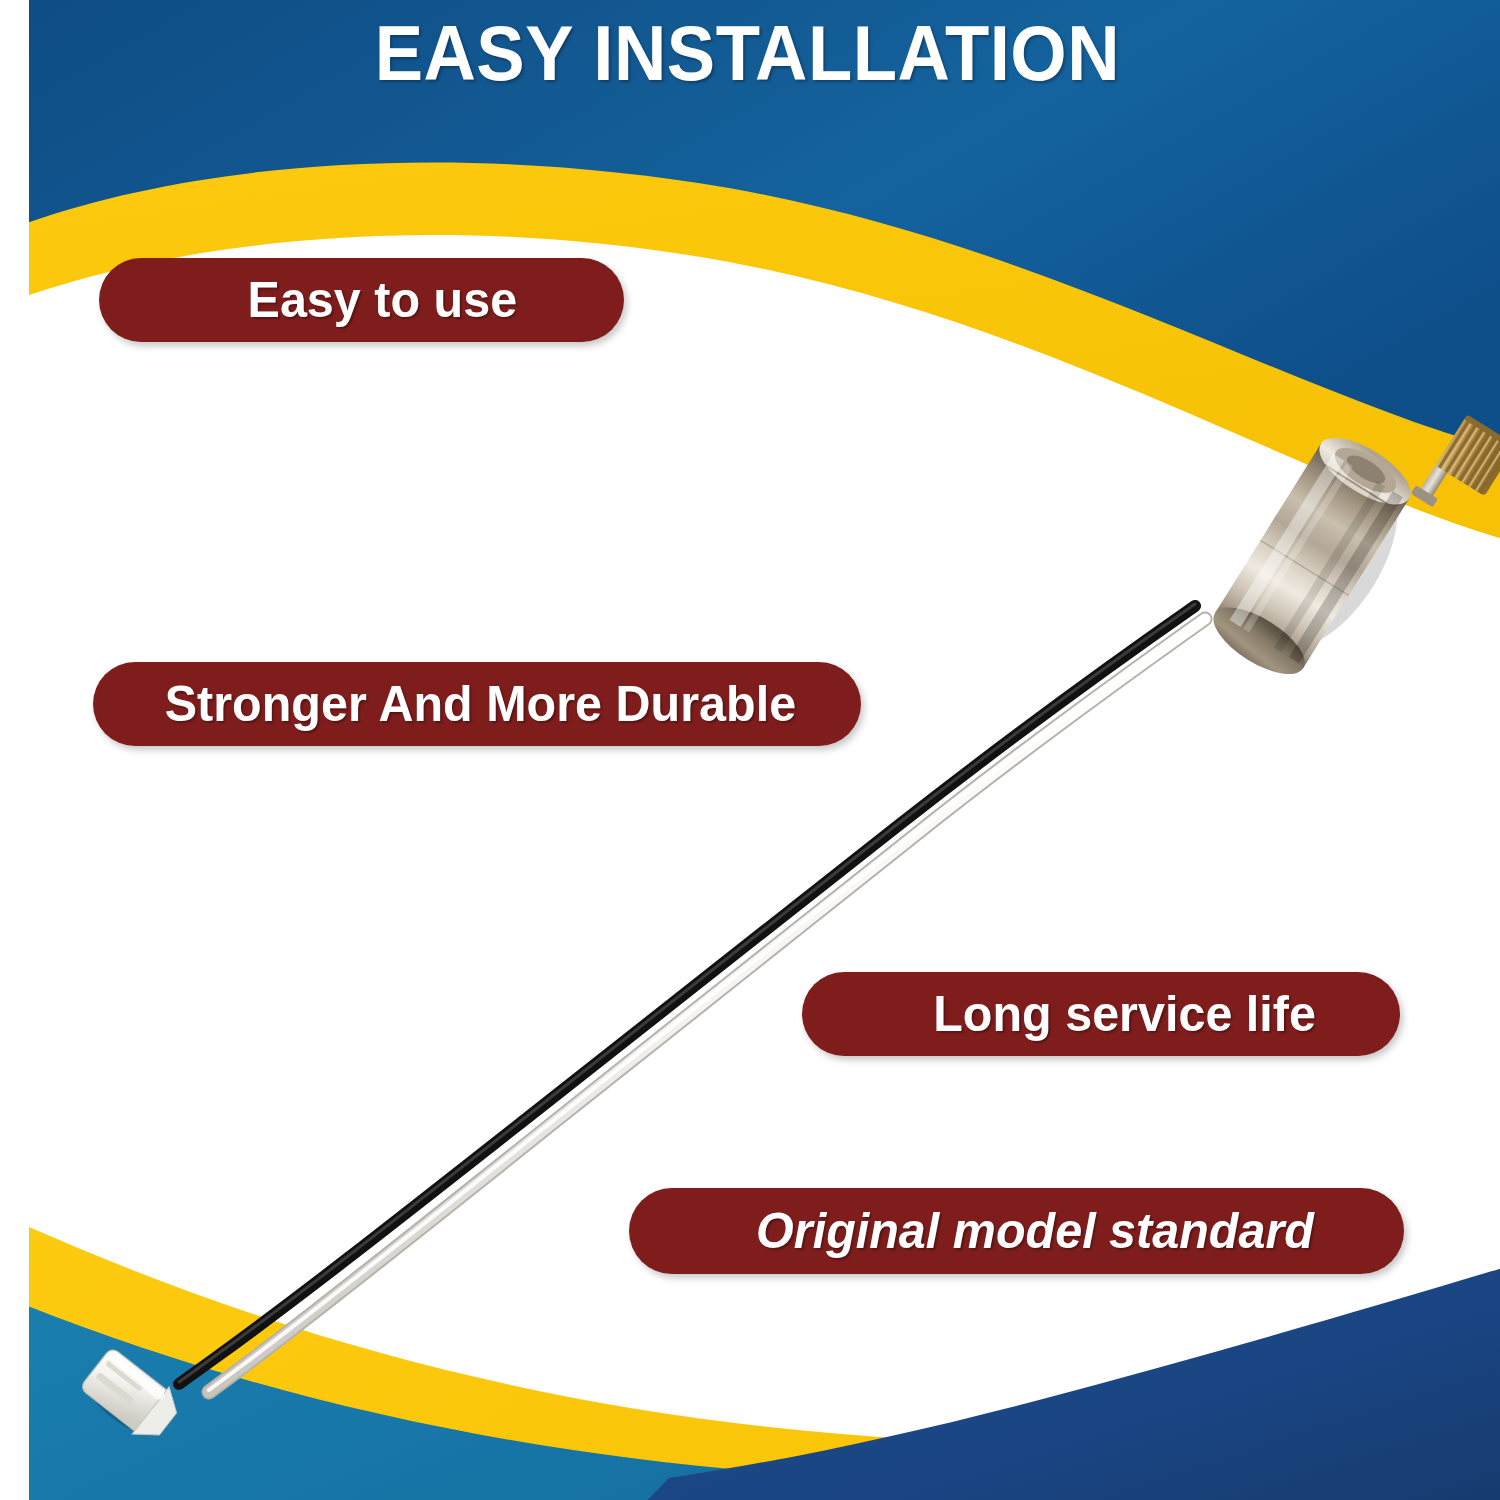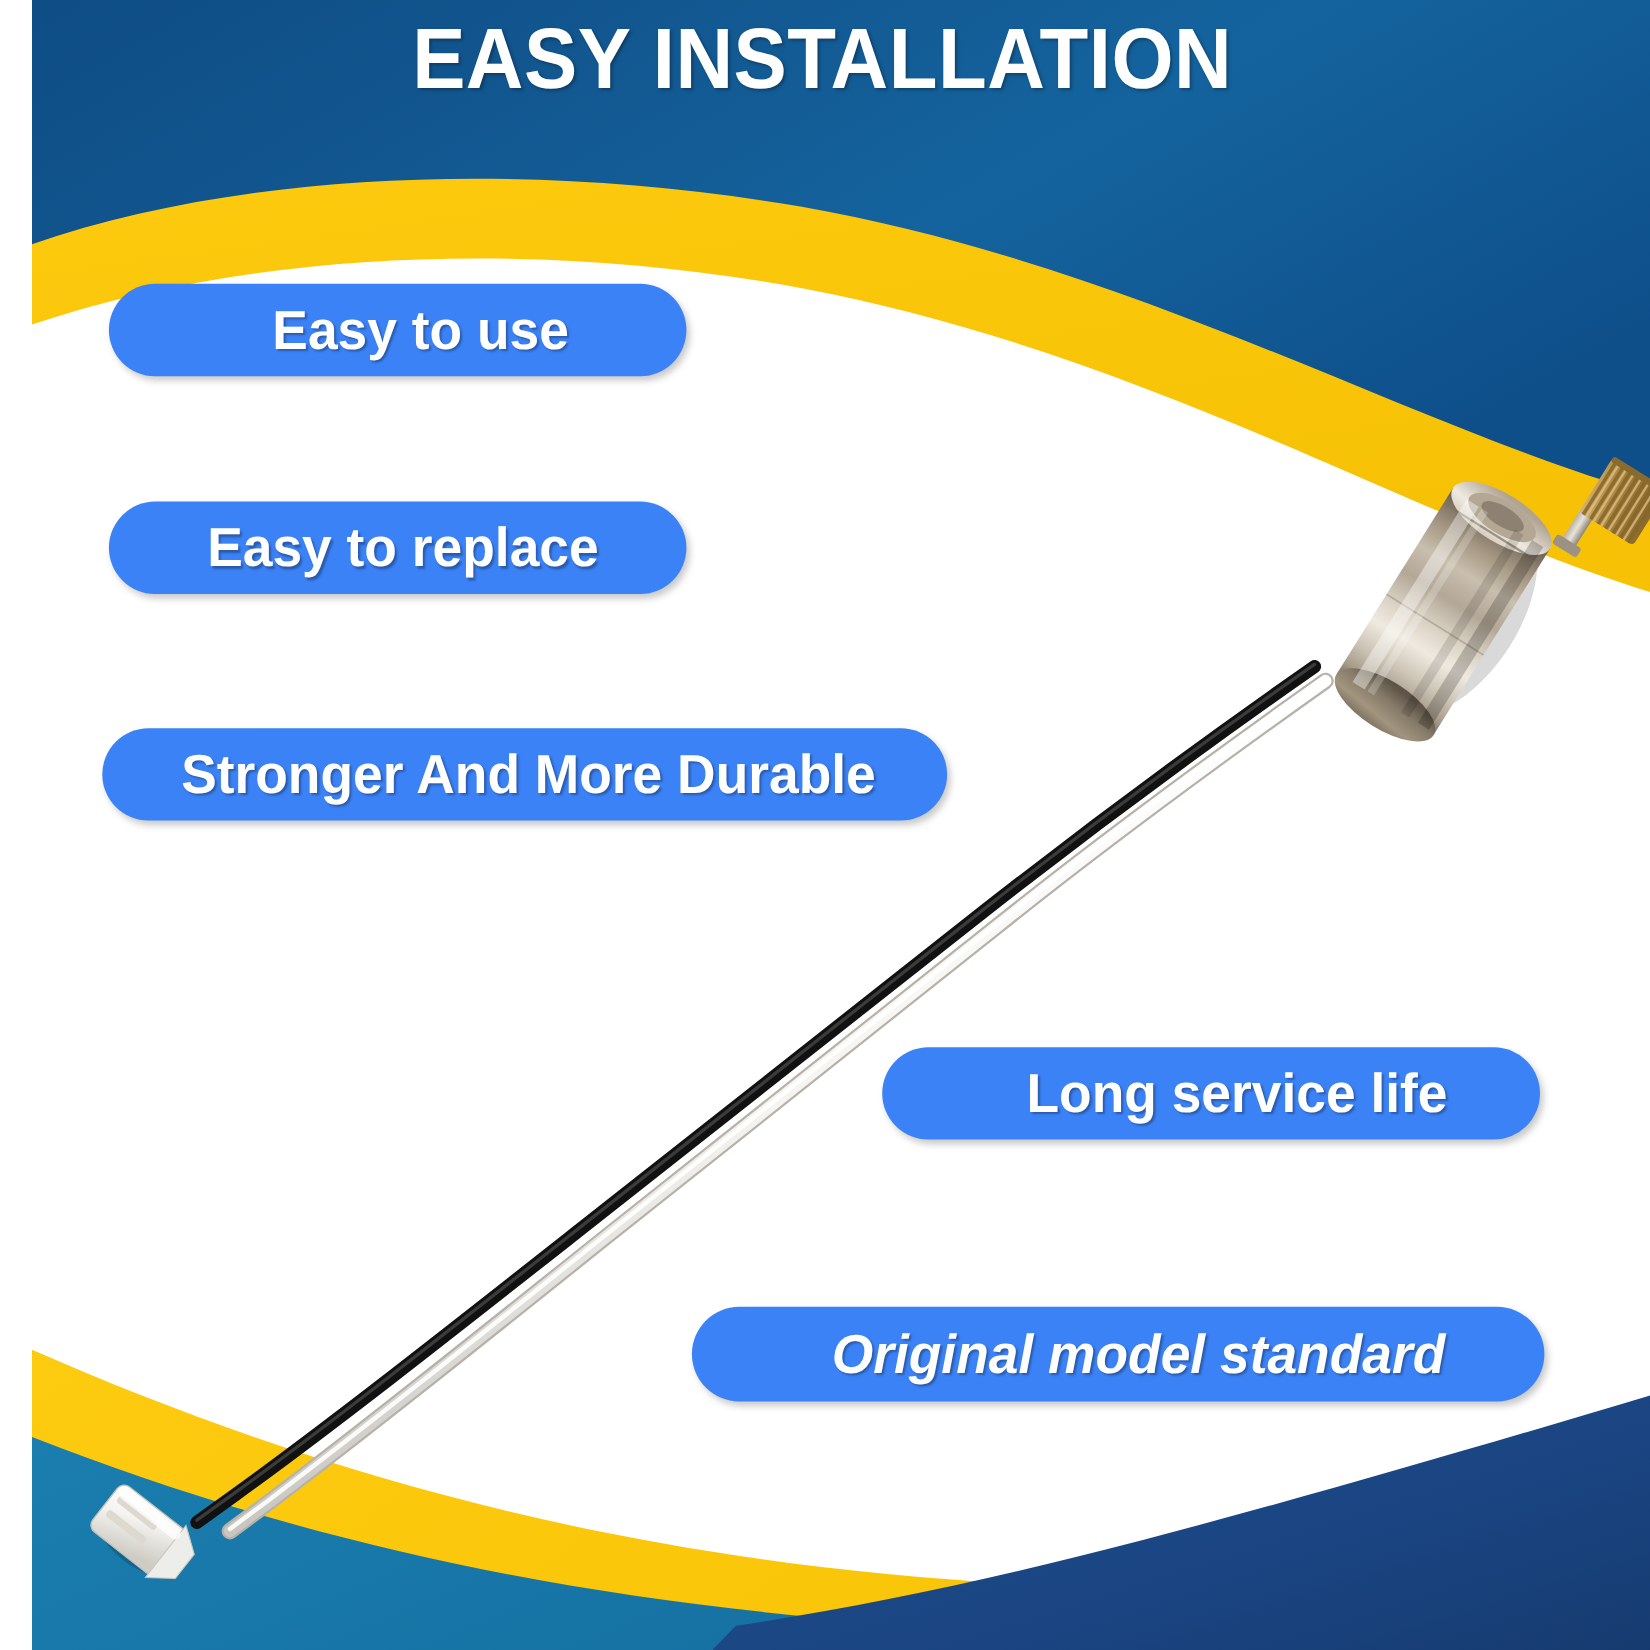--- a/index.html
+++ b/index.html
@@ -42,21 +42,21 @@
     transform: scaleX(0.93);
     transform-origin: 50% 0;
     text-shadow: 2px 2px 3px rgba(0,0,0,0.30);
     white-space: nowrap;
     padding-right: 68px;
     box-sizing: border-box;
   }
   
   .badge {
     position: absolute;
-    background: #3b82f6;
+    background: #7f1d1d;
     border-radius: 44px;
     box-shadow: 3px 4px 7px rgba(0,0,0,0.22);
     display: flex;
     align-items: center;
     justify-content: center;
     box-sizing: border-box;
   }
   .badge-label {
     color: #ffffff;
     font-family: "Liberation Sans Narrow", "Liberation Sans", sans-serif;
@@ -66,21 +66,21 @@
     white-space: nowrap;
     text-shadow: 2px 2px 2px rgba(0,0,0,0.30);
     transform: scaleX(0.97);
   }
   #badge-0 { left: 70px;  top: 258px;  width: 525px; height: 84px; }
   #badge-0 .badge-label { padding-left: 42px; }
   #badge-1 { left: 70px;  top: 456px;  width: 525px; height: 84px; }
   #badge-1 .badge-label { padding-left: 10px; }
   #badge-2 { left: 64px;  top: 662px;  width: 768px; height: 84px; }
   #badge-2 .badge-label { padding-left: 6px; }
-  #badge-3 { left: 773px; top: 952px;  width: 598px; height: 84px; }
+  #badge-3 { left: 773px; top: 972px;  width: 598px; height: 84px; }
   #badge-3 .badge-label { padding-left: 48px; }
   #badge-4 { left: 600px; top: 1188px; width: 775px; height: 86px; font-style: italic; }
   #badge-4 .badge-label { padding-left: 38px; }
 </style>
 </head>
 <body>
 
 <div id="poster">
 
   <svg id="bg-art" viewBox="0 0 1500 1500" preserveAspectRatio="none">
@@ -289,23 +289,20 @@
       </g>
     </g>
   </svg>
 
   <div id="title">EASY INSTALLATION</div>
 
   <div class="badge" id="badge-0">
     <span class="badge-label">Easy to use</span>
   </div>
 
-  <div class="badge" id="badge-1">
-    <span class="badge-label">Easy to replace</span>
-  </div>
 
   <div class="badge" id="badge-2">
     <span class="badge-label">Stronger And More Durable</span>
   </div>
 
   <div class="badge" id="badge-3">
     <span class="badge-label">Long service life</span>
   </div>
 
   <div class="badge" id="badge-4">

